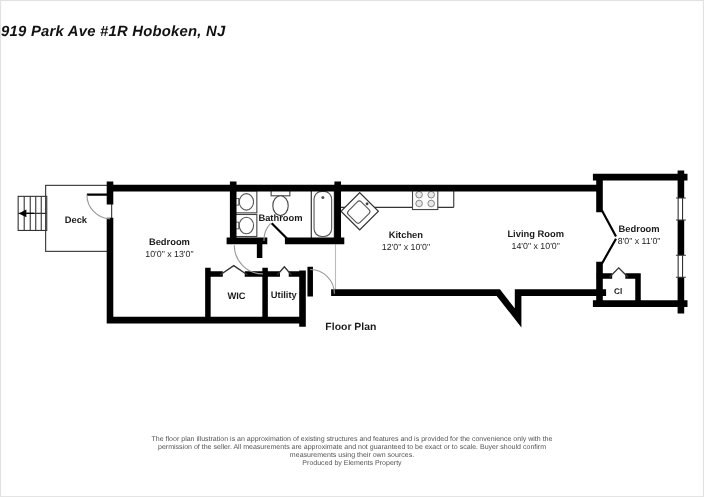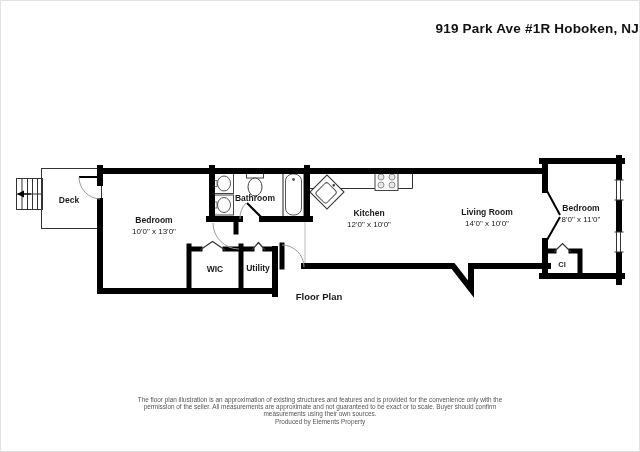--- a/index.html
+++ b/index.html
@@ -2,22 +2,22 @@
 <html><head>
 <meta charset="utf-8">
 <style>
   html,body{margin:0;padding:0;background:#fff;}
   .page{
     position:relative;width:640px;height:452px;background:#fff;
     border:1px solid #e2e2e2;box-sizing:border-box;overflow:hidden;
     font-family:"Liberation Sans",sans-serif;
   }
   .title{
-    position:absolute;top:20px;left:0;width:100%;text-align:right;
-    font-size:13.5px;font-weight:bold;color:#111;letter-spacing:.2px;
+    position:absolute;top:20px;left:0;width:100%;text-align:left;
+    font-size:13.5px;font-weight:bold;color:#111;letter-spacing:.2px;font-style:italic;
   }
   .footer{
     position:absolute;top:395px;left:0;width:100%;text-align:center;
     font-size:6.4px;line-height:7.2px;color:#555;
   }
   .footer .credit{color:#555;}
   svg{position:absolute;top:0;left:0;}
   svg text{fill:#1a1a1a;font-family:"Liberation Sans",sans-serif;}
   .room-name{font-size:8.5px;font-weight:bold;}
   .room-dims{font-size:8px;}

